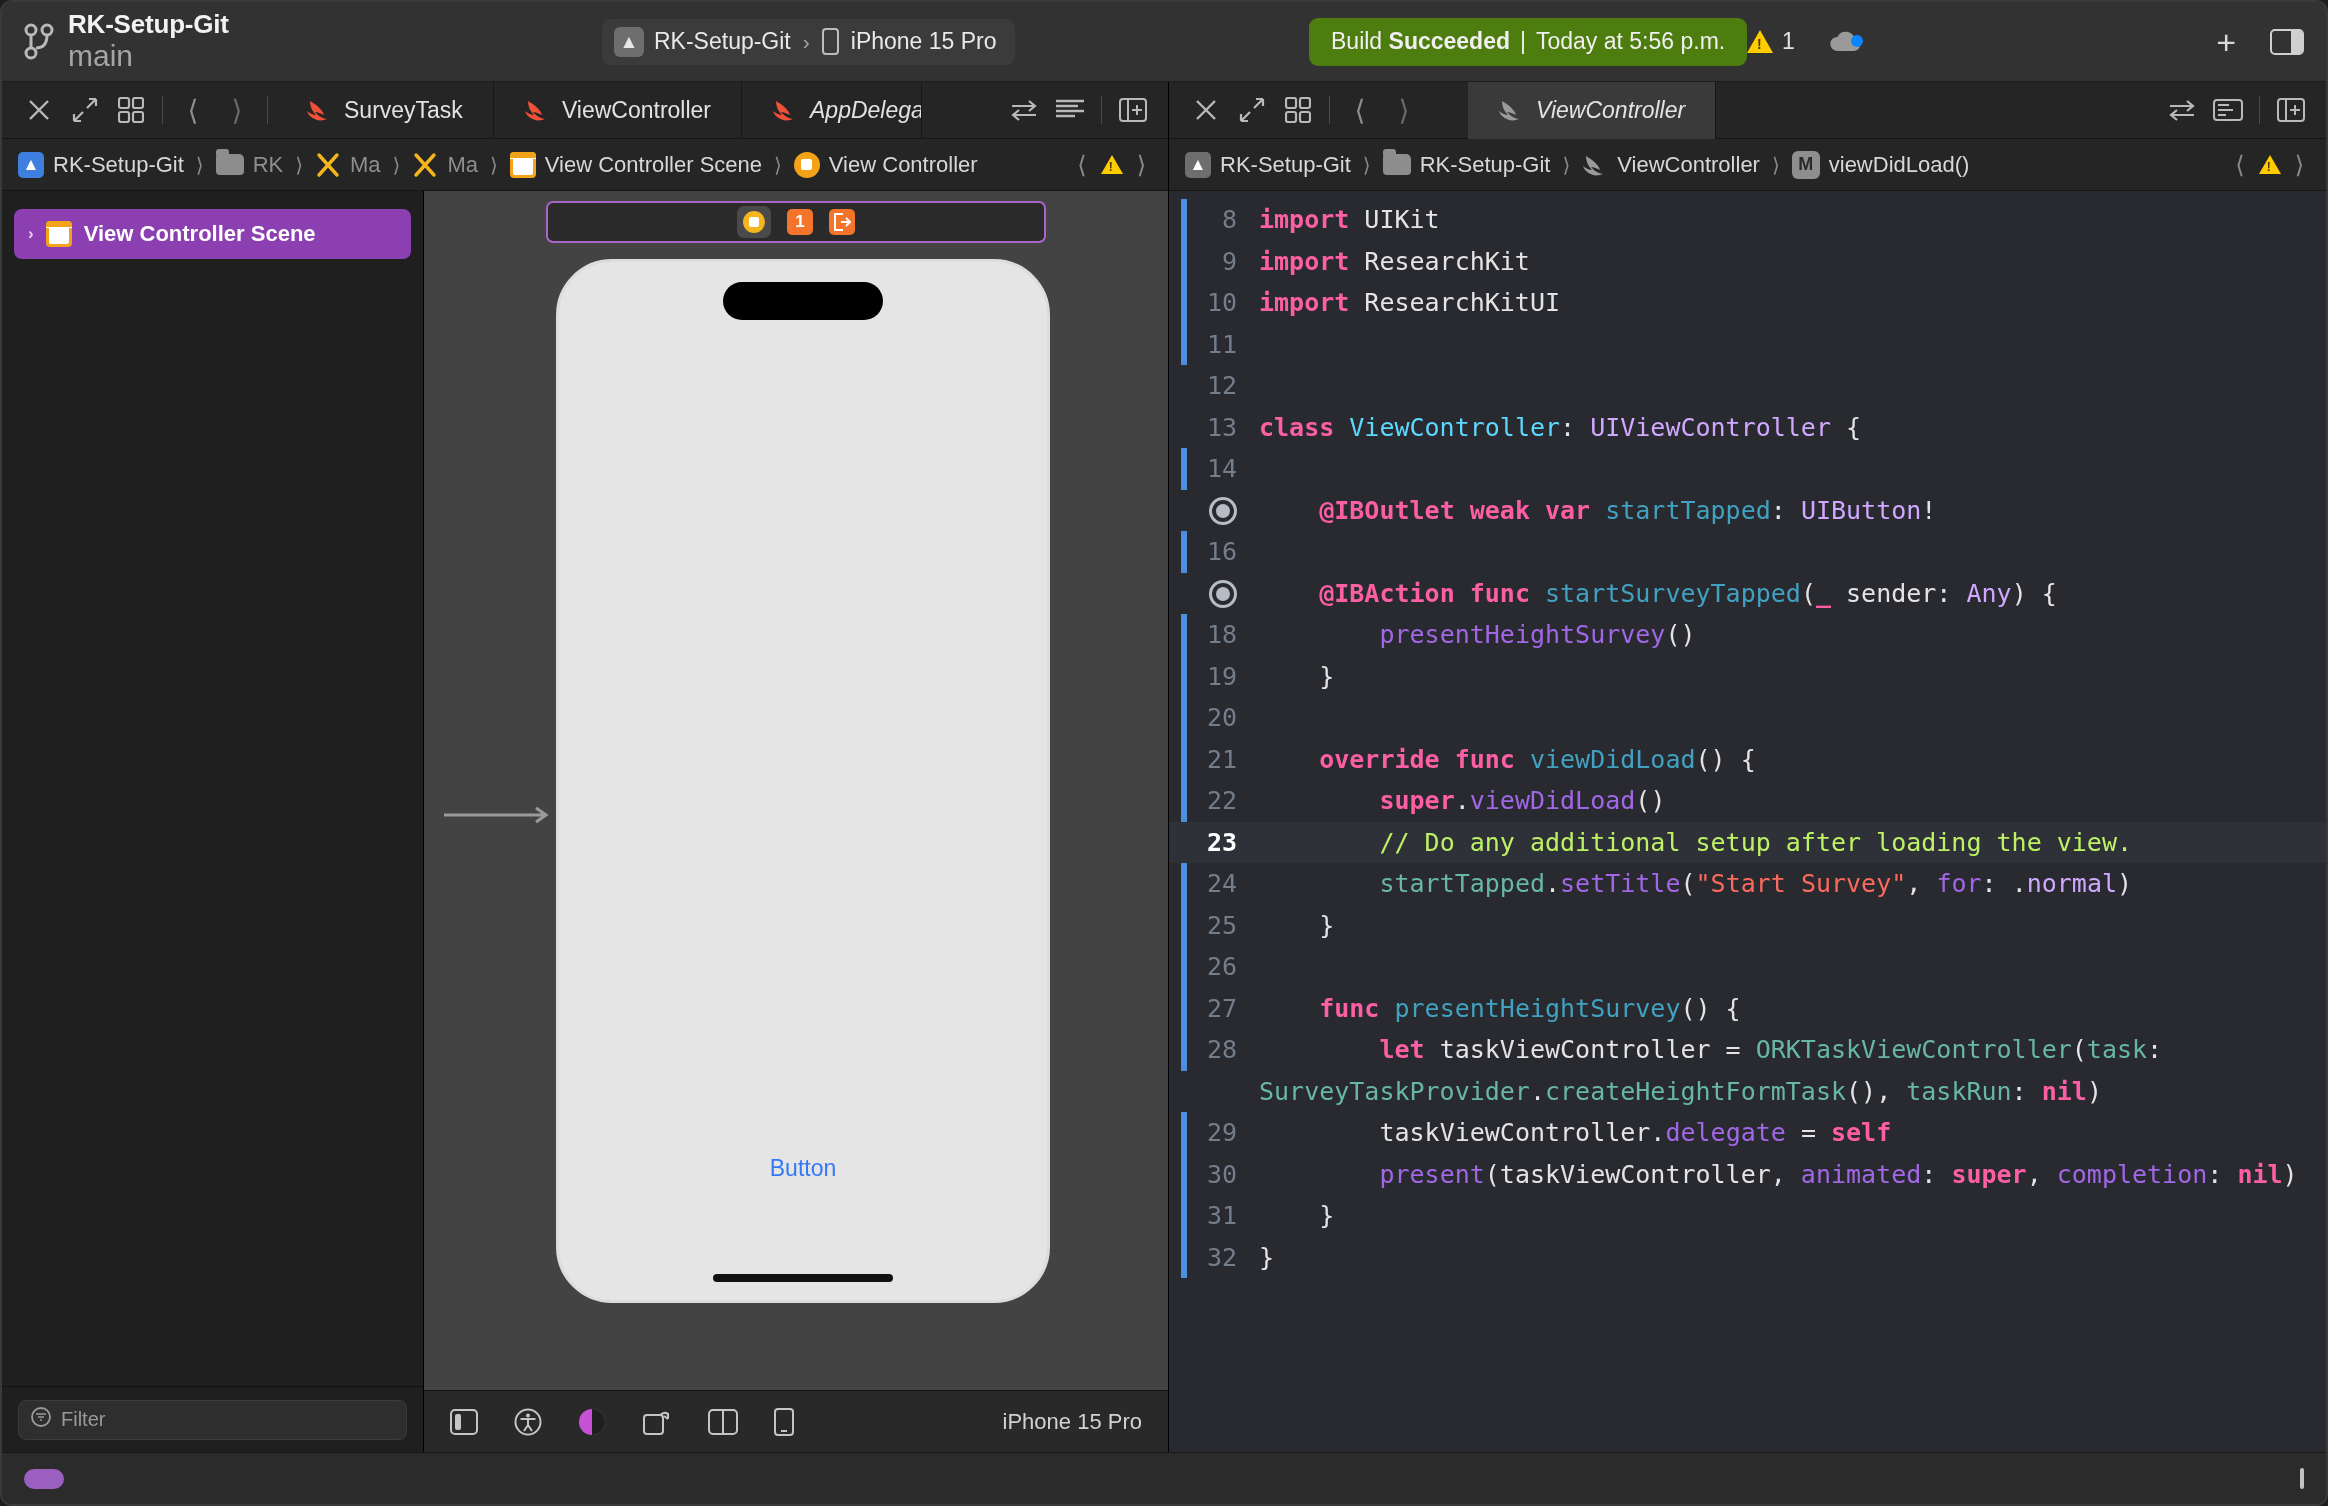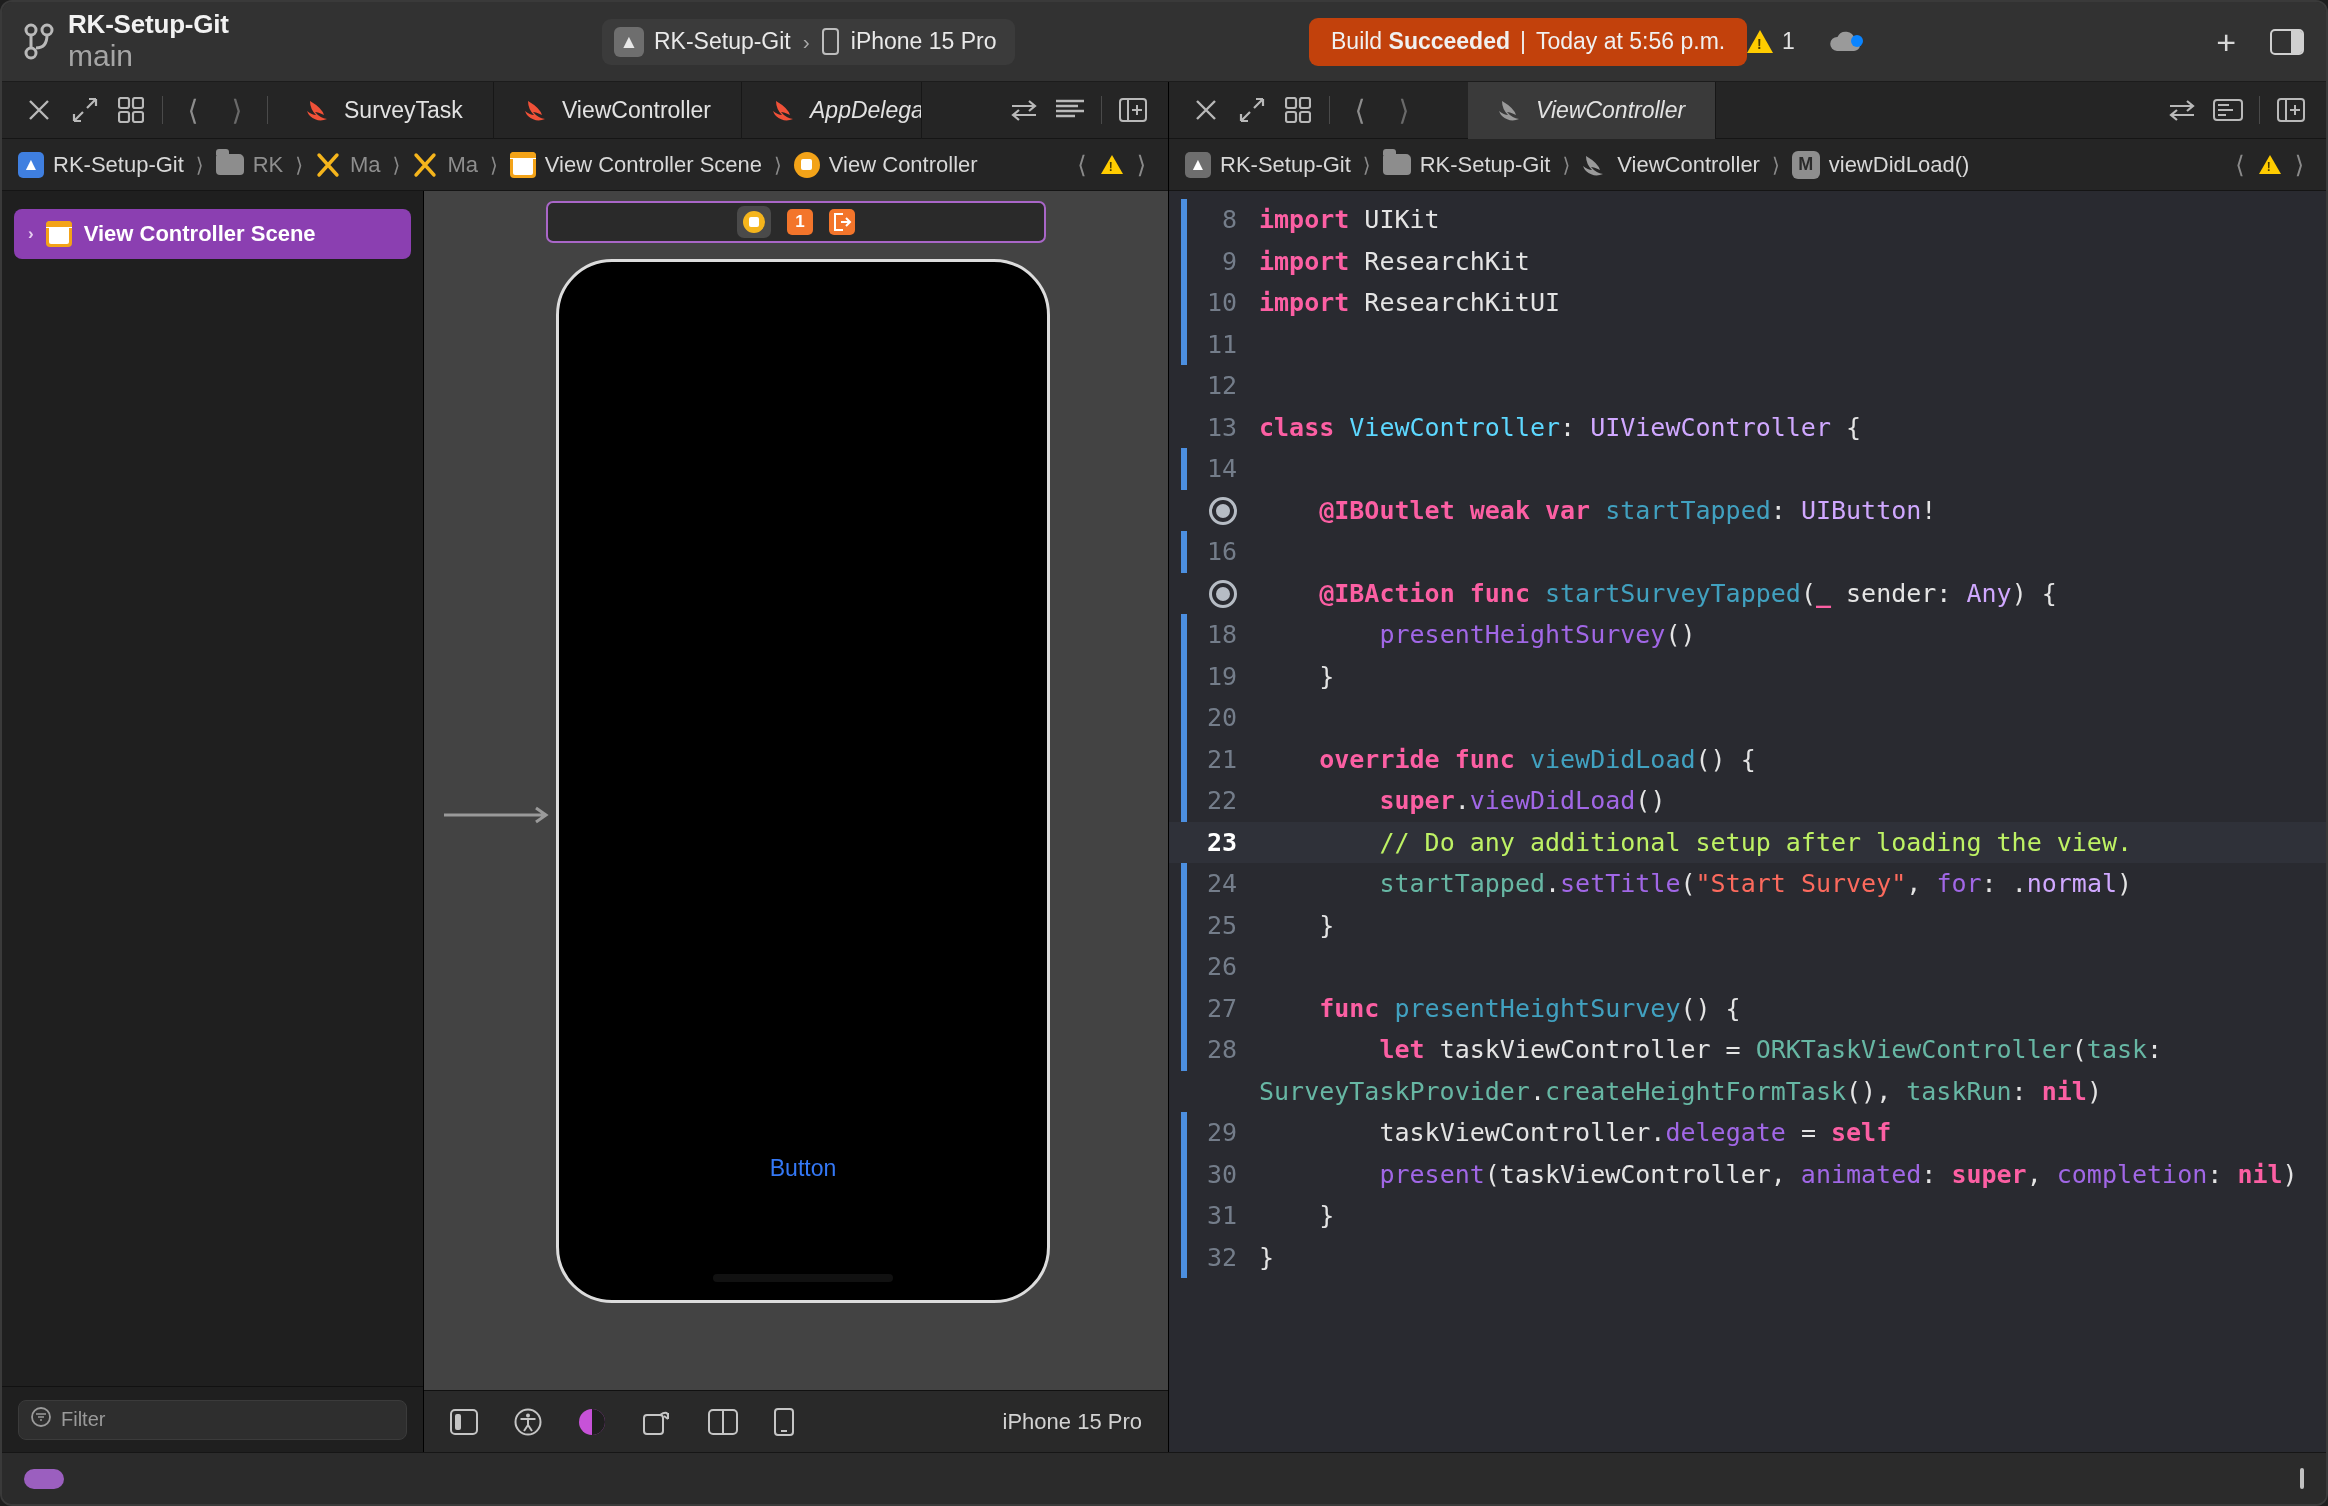--- a/index.html
+++ b/index.html
@@ -48,21 +48,21 @@
   }
   .scheme-text { color: #e9e9e9; font-size: 23px; }
   .scheme-chev { color: #a9a9a9; font-size: 21px; margin: 0 2px; }
   .dev-icon {
     width: 17px; height: 27px; border: 2px solid #bdbdbd;
     border-radius: 4px; margin-right: 2px;
   }
 
   .status-pill {
     position: absolute; left: 1307px;
-    background: #c2410c; border-radius: 9px;
+    background: #4d7c0f; border-radius: 9px;
     height: 48px; display: flex; align-items: center;
     padding: 0 22px; gap: 0px;
   }
   .status-pill span { color: #f0f0f0; font-size: 23px; }
   .status-pill .strong { font-weight: bold; }
   .status-sep { color: #9a9a9a; margin: 0 10px; }
 
   .warn-group { position: absolute; left: 1745px; display: flex; align-items: center; gap: 9px; }
   .warn-tri { width: 0; height: 0; border-left: 13px solid transparent; border-right: 13px solid transparent; border-bottom: 23px solid #ffcc00; position: relative; }
   .warn-tri::after { content: "!"; position: absolute; left: -3px; top: 6px; color: #4a3b00; font-size: 14px; font-weight: bold; }
@@ -157,21 +157,21 @@
   }
   .dock-ico-sel { width: 34px; height: 32px; border-radius: 7px; background: #4a4a4a; display: flex; align-items: center; justify-content: center; }
   .dock-circle { width: 22px; height: 22px; border-radius: 50%; background: #f5b51c; display: flex; align-items: center; justify-content: center; }
   .dock-circle::after { content: ""; width: 10px; height: 10px; background: #fff; border-radius: 2px; }
   .dock-badge { width: 26px; height: 26px; border-radius: 5px; background: #f3752b; color: #fff; font-size: 17px; font-weight: bold; display: flex; align-items: center; justify-content: center; }
   .dock-exit { width: 26px; height: 26px; border-radius: 5px; background: #f3752b; display: flex; align-items: center; justify-content: center; }
 
   .phone {
     position: absolute; left: 132px; top: 68px;
     width: 494px; height: 1044px;
-    background: #000000; border-radius: 56px;
+    background: #e5e5e5; border-radius: 56px;
     border: 3px solid #dcdcdc;
   }
   .notch { position: absolute; top: 20px; left: 50%; transform: translateX(-50%); width: 160px; height: 38px; background: #000; border-radius: 19px; }
   .home-ind { position: absolute; bottom: 18px; left: 50%; transform: translateX(-50%); width: 180px; height: 8px; background: #111; border-radius: 4px; }
   .ib-button { position: absolute; left: 50%; top: 893px; transform: translateX(-50%); color: #3478f6; font-size: 23px; }
   .conn-arrow { position: absolute; left: 20px; top: 612px; width: 115px; height: 24px; }
 
   .canvas-bottom {
     height: 62px; min-height: 62px; background: #292929;
     border-top: 1px solid #111; display: flex; align-items: center;

